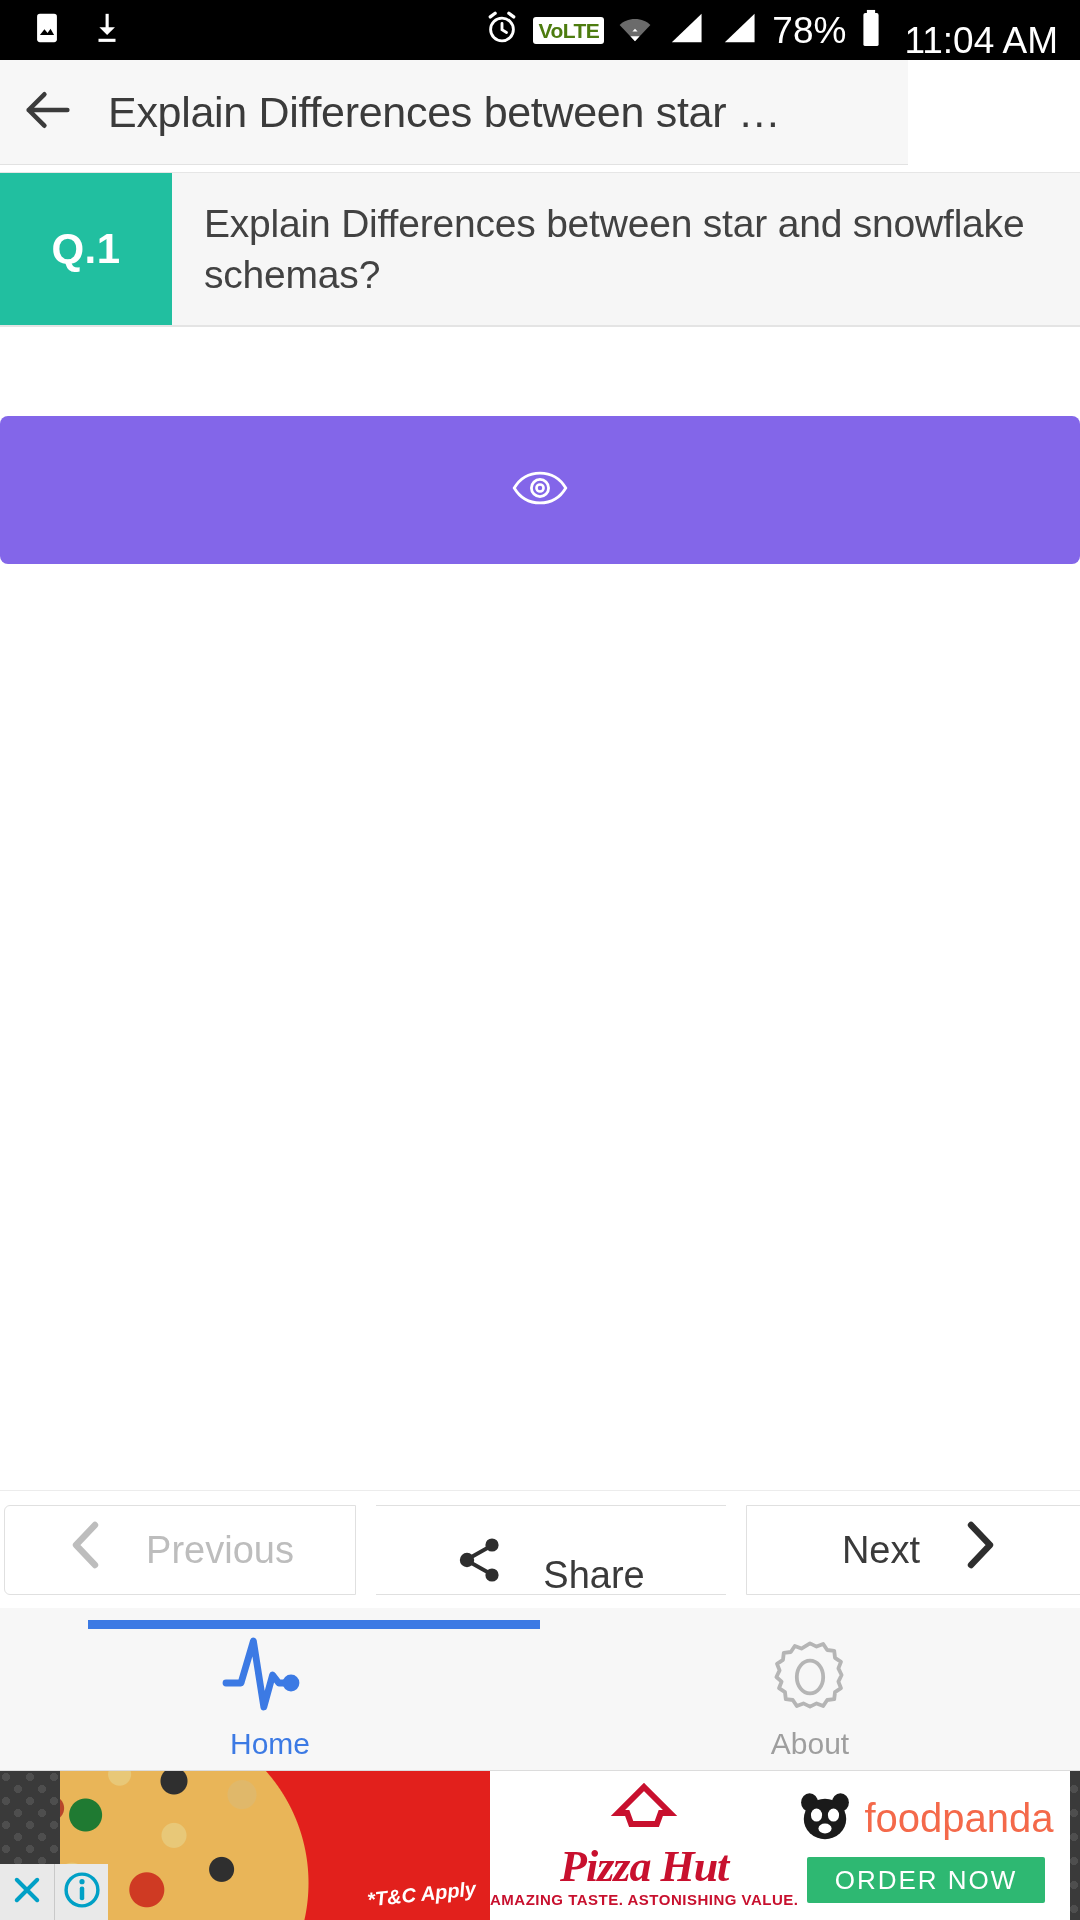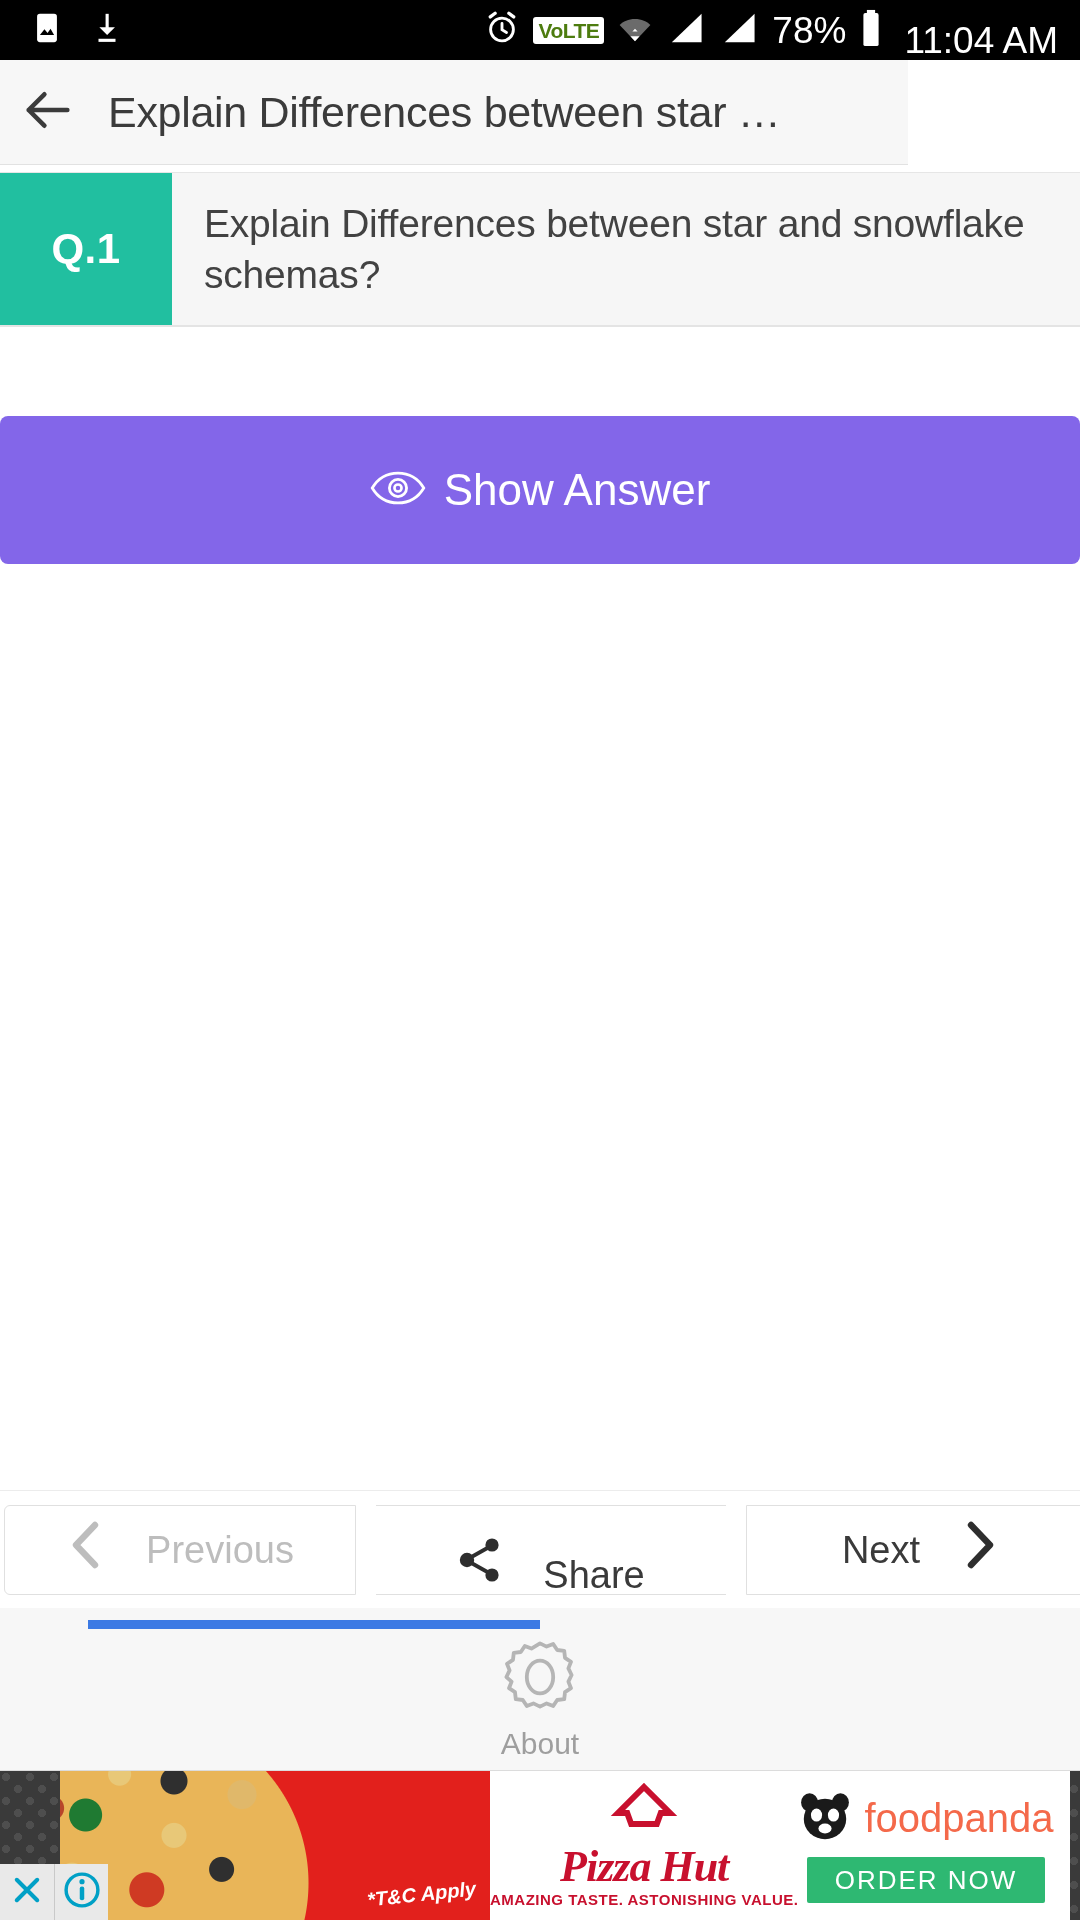--- a/index.html
+++ b/index.html
@@ -284,21 +284,20 @@
   </div>
 
   <div class="showbtn">
     <span>
       <svg width="56" height="40" viewBox="0 0 30 18">
         <path d="M1.2 9C4.4 3.6 9.4 1 15 1s10.6 2.6 13.8 8c-3.2 5.4-8.2 8-13.8 8S4.4 14.4 1.2 9z" fill="none" stroke="#ffffff" stroke-width="1.5"></path>
         <circle cx="15" cy="9" r="4.6" fill="none" stroke="#ffffff" stroke-width="1.5"></circle>
         <circle cx="15" cy="9" r="1.9" fill="none" stroke="#ffffff" stroke-width="1.4"></circle>
       </svg>
     </span>
-    <span class="lbl">Show Answer</span>
   </div>
 
   <div class="answerbody"></div>
 
   <div class="navrow">
     <div class="navbtn prev">
       <span>
         <svg width="42" height="52" viewBox="0 0 20 26">
           <path d="M14 3L4.5 13 14 23" fill="none" stroke="#bdbdbd" stroke-width="3.2" stroke-linecap="round" stroke-linejoin="round"></path>
         </svg>
@@ -322,20 +321,29 @@
         <svg width="42" height="52" viewBox="0 0 20 26">
           <path d="M6 3l9.5 10L6 23" fill="none" stroke="#2e2e2e" stroke-width="3.2" stroke-linecap="round" stroke-linejoin="round"></path>
         </svg>
       </span>
     </div>
   </div>
 
   <div class="tabbar">
     <div class="tabind"></div>
     <div class="tabs">
+      <div class="tab active">
+        <span>
+          <svg width="100" height="84" viewBox="0 0 50 42">
+            <path d="M3 24h7.5l6.2-21 5.2 33 4.4-16 3.1 4h4" fill="none" stroke="#3c7ae4" stroke-width="3.4" stroke-linecap="round" stroke-linejoin="round"></path>
+            <circle cx="35.5" cy="24" r="4.2" fill="#3c7ae4"></circle>
+          </svg>
+        </span>
+        <span class="tlabel">Home</span>
+      </div>
       <div class="tab inactive">
         <span>
           <svg width="84" height="84" viewBox="0 0 42 42">
             <path d="M21 4.2l3.3 1.6 3.3-1.3 2 3 3.5.4.4 3.5 3 2-1.3 3.3 1.6 3.3-1.6 3.3 1.3 3.3-3 2-.4 3.5-3.5.4-2 3-3.3-1.3-3.3 1.6-3.3-1.6-3.3 1.3-2-3-3.5-.4-.4-3.5-3-2 1.3-3.3L4.2 21l1.6-3.3-1.3-3.3 3-2 .4-3.5 3.5-.4 2-3 3.3 1.3z" fill="none" stroke="#b5b5b5" stroke-width="1.9" stroke-linejoin="round"></path>
             <ellipse cx="21" cy="21" rx="6.6" ry="8.2" fill="none" stroke="#b5b5b5" stroke-width="1.9"></ellipse>
           </svg>
         </span>
         <span class="tlabel">About</span>
       </div>
     </div>

